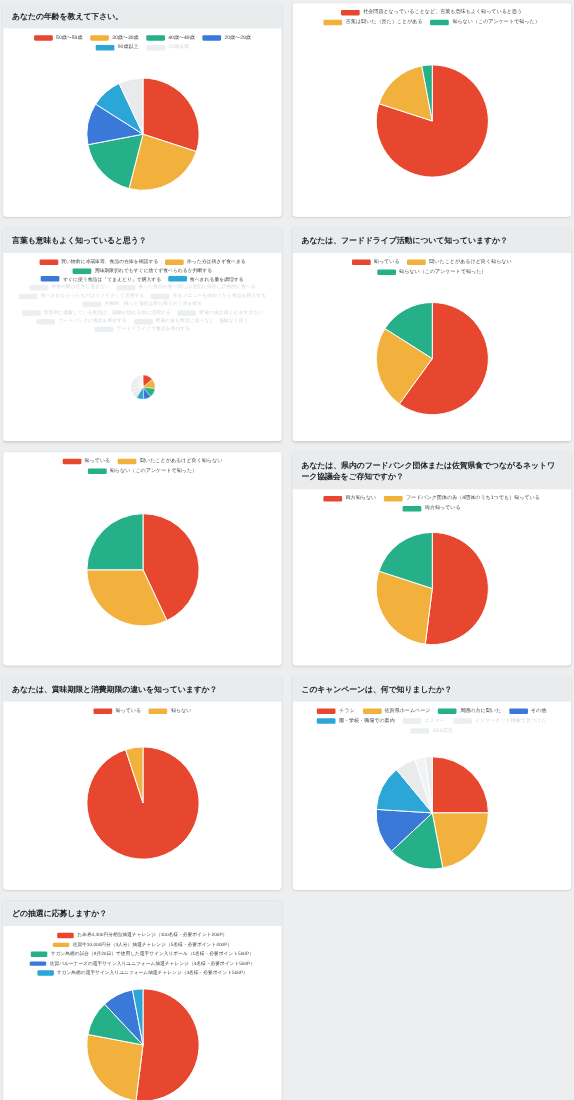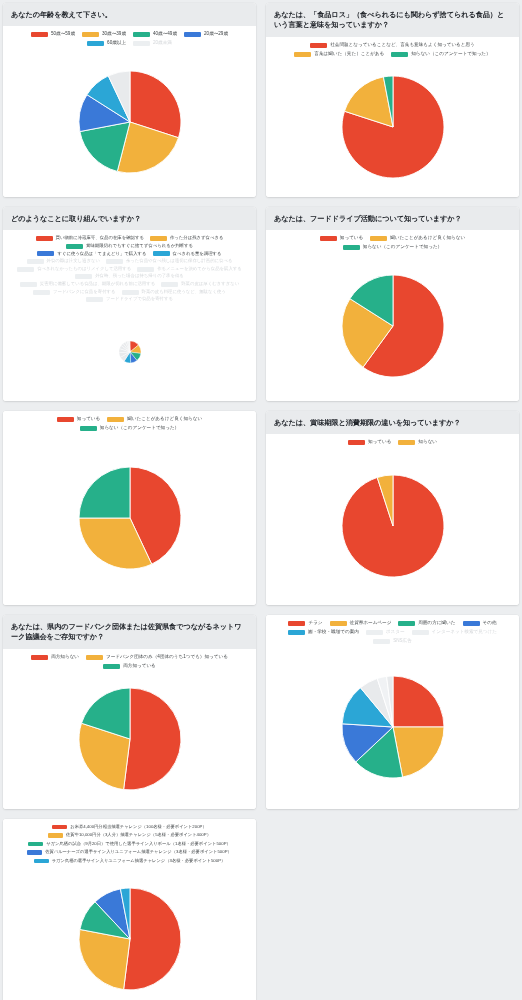--- a/index.html
+++ b/index.html
@@ -116,21 +116,20 @@
               <path d="M 52 52 L 8.939275799397222 24.67283345607118 A 51 51 0 0 1 30.28525613018124 5.853820324233027 Z" fill="#2ba6d6" stroke="#ffffff" stroke-width="0.9"></path>
               <path d="M 52 52 L 30.28525613018124 5.853820324233027 A 51 51 0 0 1 51.99999999999994 1 Z" fill="#e8eaec" stroke="#ffffff" stroke-width="0.9"></path>
             </svg>
           </div>
     </div>
    </div>
   </div>
 
   <div class="cellwrap">
    <div class="panel">
-    <div class="panel-head two">あなたは、「食品ロス」（食べられるにも関わらず捨てられる食品）という言葉と意味を知っていますか？</div>
     <div class="panel-body">
       <div class="legend">
         <div class="lg">
               <i class="sw" style="background:#e8472f"></i>
               <span>社会問題となっていることなど、言葉も意味もよく知っていると思う</span>
             </div>
         <div class="lg">
               <i class="sw" style="background:#f2b13c"></i>
               <span>言葉は聞いた（見た）ことがある</span>
             </div>
@@ -146,21 +145,21 @@
               <path d="M 52 52 L 42.443552956128 1.9033502128368838 A 51 51 0 0 1 51.99999999999999 1 Z" fill="#26b08a" stroke="#ffffff" stroke-width="0.9"></path>
             </svg>
           </div>
     </div>
    </div>
   </div>
 
 
   <div class="cellwrap">
    <div class="panel">
-    <div class="panel-head">どのようなことに取り組んでいますか？</div>
+    <div class="panel-head">言葉も意味もよく知っていると思う？</div>
     <div class="panel-body">
       <div class="legend dense">
         <div class="lg">
               <i class="sw" style="background:#e8472f"></i>
               <span>買い物前に冷蔵庫等、食品の在庫を確認する</span>
             </div>
         <div class="lg">
               <i class="sw" style="background:#f2b13c"></i>
               <span>作った分は残さず食べきる</span>
             </div>
@@ -292,44 +291,20 @@
               <path d="M 52 52 L 73.71474386981869 98.146179675767 A 51 51 0 0 1 1 52.00000000000001 Z" fill="#f2b13c" stroke="#ffffff" stroke-width="0.9"></path>
               <path d="M 52 52 L 1 52.00000000000001 A 51 51 0 0 1 51.99999999999999 1 Z" fill="#26b08a" stroke="#ffffff" stroke-width="0.9"></path>
             </svg>
           </div>
     </div>
    </div>
   </div>
 
   <div class="cellwrap">
    <div class="panel">
-    <div class="panel-head">あなたは、賞味期限と消費期限の違いを知っていますか？</div>
-    <div class="panel-body">
-      <div class="legend">
-        <div class="lg">
-              <i class="sw" style="background:#e8472f"></i>
-              <span>知っている</span>
-            </div>
-        <div class="lg">
-              <i class="sw" style="background:#f2b13c"></i>
-              <span>知らない</span>
-            </div>
-      </div>
-      <div class="chart">
-            <svg width="104" height="104" viewBox="0 0 104 104" class="pie">
-              <path d="M 52 52 L 52 1 A 51 51 0 1 1 36.24013328687767 3.4961176689471714 Z" fill="#e8472f" stroke="#ffffff" stroke-width="0.9"></path>
-              <path d="M 52 52 L 36.24013328687767 3.4961176689471714 A 51 51 0 0 1 51.99999999999999 1 Z" fill="#f2b13c" stroke="#ffffff" stroke-width="0.9"></path>
-            </svg>
-          </div>
-    </div>
-   </div>
-  </div>
-
-  <div class="cellwrap">
-   <div class="panel">
     <div class="panel-head two">あなたは、県内のフードバンク団体または佐賀県食でつながるネットワーク協議会をご存知ですか？</div>
     <div class="panel-body">
       <div class="legend">
         <div class="lg">
               <i class="sw" style="background:#e8472f"></i>
               <span>両方知らない</span>
             </div>
         <div class="lg">
               <i class="sw" style="background:#f2b13c"></i>
               <span>フードバンク団体のみ（4団体のうち1つでも）知っている</span>
@@ -345,20 +320,45 @@
               <path d="M 52 52 L 45.608005088220466 102.59784976703837 A 51 51 0 0 1 3.4961176689471714 36.240133286877665 Z" fill="#f2b13c" stroke="#ffffff" stroke-width="0.9"></path>
               <path d="M 52 52 L 3.4961176689471714 36.240133286877665 A 51 51 0 0 1 51.99999999999999 1 Z" fill="#26b08a" stroke="#ffffff" stroke-width="0.9"></path>
             </svg>
           </div>
     </div>
    </div>
   </div>
 
   <div class="cellwrap">
    <div class="panel">
+    <div class="panel-head">あなたは、賞味期限と消費期限の違いを知っていますか？</div>
+    <div class="panel-body">
+      <div class="legend">
+        <div class="lg">
+              <i class="sw" style="background:#e8472f"></i>
+              <span>知っている</span>
+            </div>
+        <div class="lg">
+              <i class="sw" style="background:#f2b13c"></i>
+              <span>知らない</span>
+            </div>
+      </div>
+      <div class="chart">
+            <svg width="104" height="104" viewBox="0 0 104 104" class="pie">
+              <path d="M 52 52 L 52 1 A 51 51 0 1 1 36.24013328687767 3.4961176689471714 Z" fill="#e8472f" stroke="#ffffff" stroke-width="0.9"></path>
+              <path d="M 52 52 L 36.24013328687767 3.4961176689471714 A 51 51 0 0 1 51.99999999999999 1 Z" fill="#f2b13c" stroke="#ffffff" stroke-width="0.9"></path>
+            </svg>
+          </div>
+    </div>
+   </div>
+  </div>
+
+  <div class="cellwrap">
+   <div class="panel">
+    <div class="panel-head">このキャンペーンは、何で知りましたか？</div>
     <div class="panel-body">
       <div class="legend">
         <div class="lg">
               <i class="sw" style="background:#e8472f"></i>
               <span>チラシ</span>
             </div>
         <div class="lg">
               <i class="sw" style="background:#f2b13c"></i>
               <span>佐賀県ホームページ</span>
             </div>
@@ -398,20 +398,21 @@
               <path d="M 52 52 L 36.24013328687767 3.4961176689471714 A 51 51 0 0 1 45.60800508822051 1.402150232961631 Z" fill="#f0f2f4" stroke="#ffffff" stroke-width="0.9"></path>
               <path d="M 52 52 L 45.60800508822051 1.402150232961631 A 51 51 0 0 1 51.99999999999999 1 Z" fill="#e8eaec" stroke="#ffffff" stroke-width="0.9"></path>
             </svg>
           </div>
     </div>
    </div>
   </div>
 
   <div class="cellwrap">
    <div class="panel">
+    <div class="panel-head">どの抽選に応募しますか？</div>
     <div class="panel-body">
       <div class="legend micro">
         <div class="lg">
               <i class="sw" style="background:#e8472f"></i>
               <span>お米券4,400円分相当抽選チャレンジ（100名様・必要ポイント200P）</span>
             </div>
         <div class="lg">
               <i class="sw" style="background:#f2b13c"></i>
               <span>佐賀牛10,000円分（3人分）抽選チャレンジ（5名様・必要ポイント400P）</span>
             </div>

